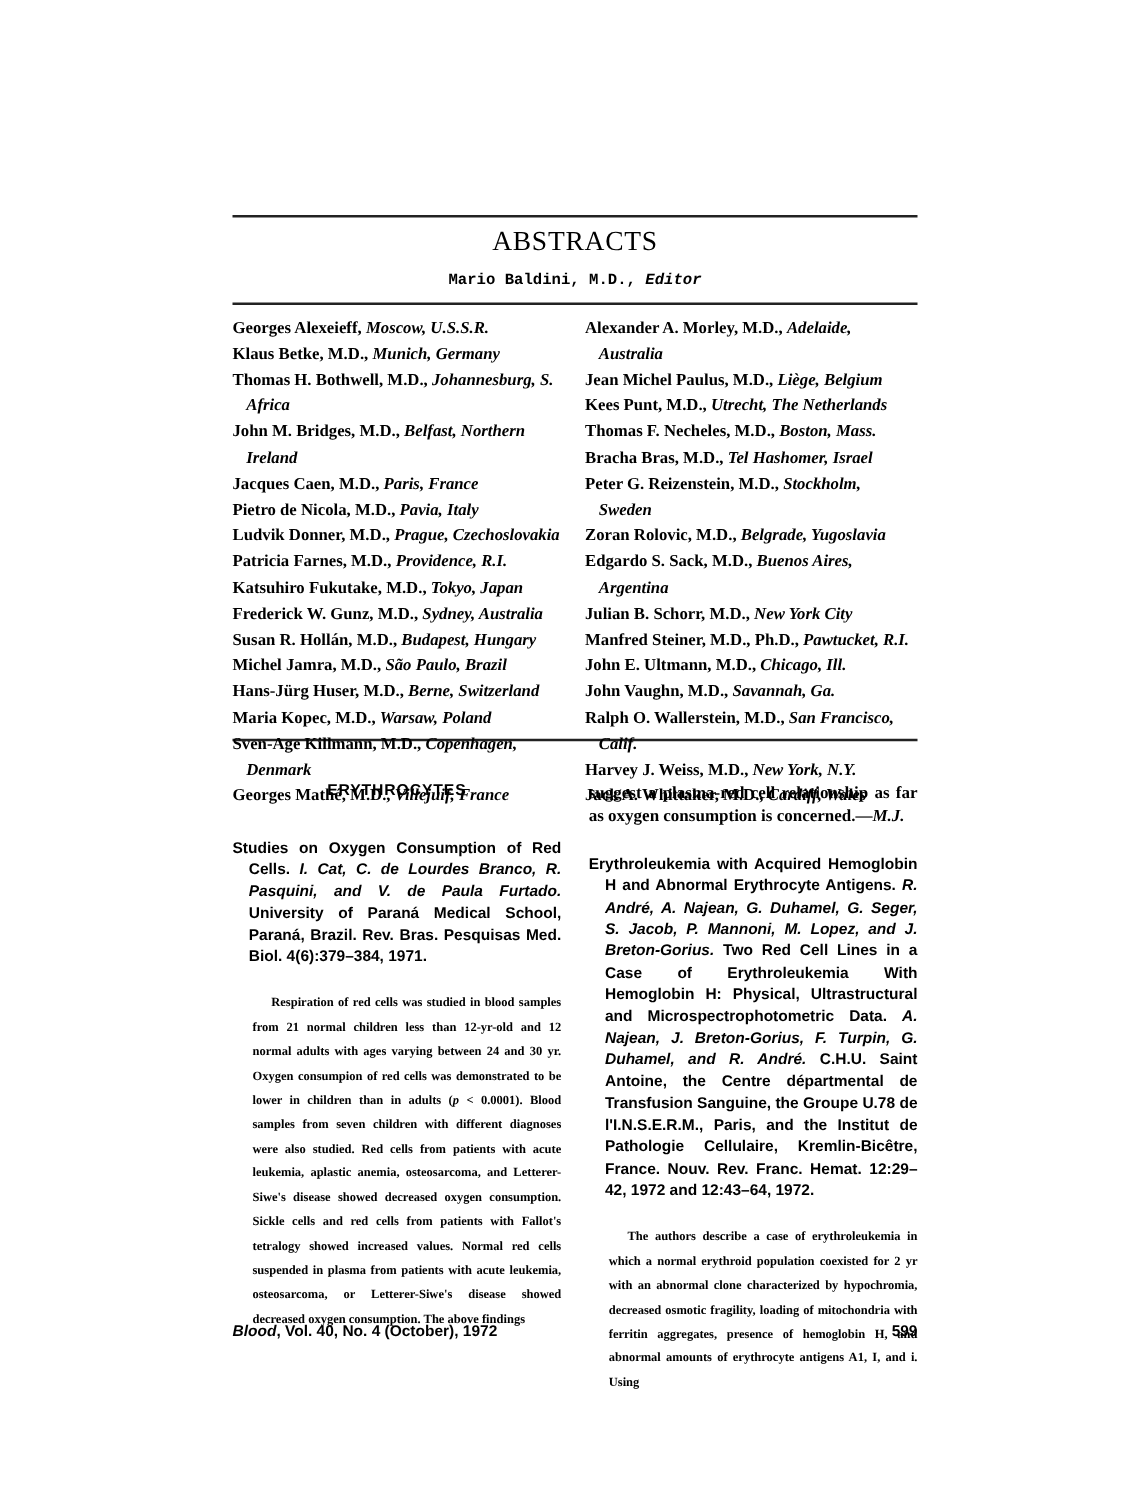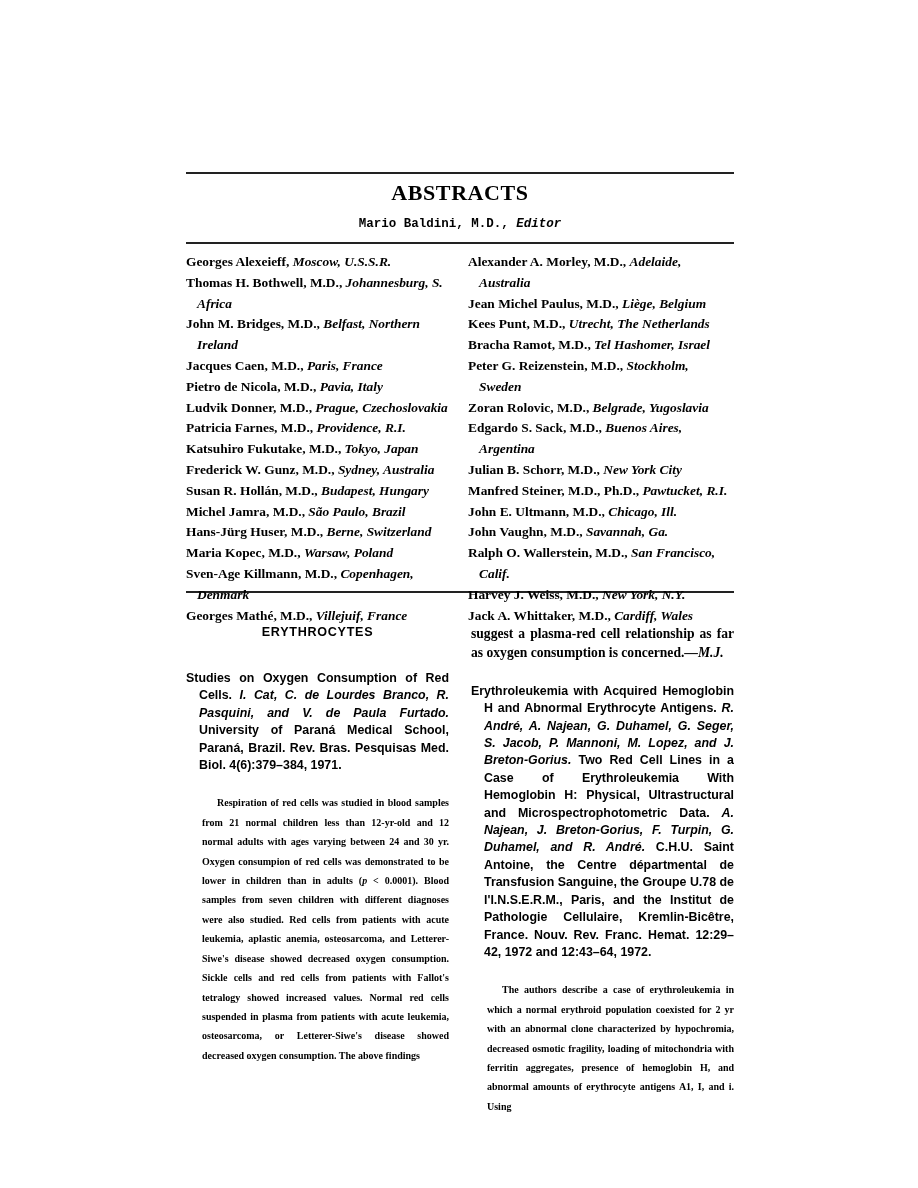--- a/index.html
+++ b/index.html
@@ -38,21 +38,21 @@
 
   
   .masthead {
     position: absolute;
     top: 180px;
     width: 548px;
     text-align: center;
   }
   .masthead-title {
     font-family: "Liberation Serif", serif;
-    font-weight: bold;
+    font-weight: normal;
     font-size: 22px;
     letter-spacing: 0.6px;
     line-height: 26px;
     margin: 0;
   }
   .masthead-editor {
     font-family: Liberation Mono, monospace;
     font-size: 12.5px;
     font-weight: bold;
     line-height: 16px;
@@ -188,41 +188,43 @@
   <div class="rule rule-board"></div>
 
   <div class="masthead">
     <div class="masthead-title">ABSTRACTS</div>
     <div class="masthead-editor"><span>Mario Baldini, M.D., </span><span class="ital">Editor</span></div>
   </div>
 
   <div class="board">
     <div class="board-col">
       <div class="board-entry"><span>Georges Alexeieff, </span><span class="loc">Moscow, U.S.S.R.</span></div>
+      <div class="board-entry"><span>Klaus Betke, M.D., </span><span class="loc">Munich, Germany</span></div>
       <div class="board-entry"><span>Thomas H. Bothwell, M.D., </span><span class="loc">Johannesburg, S. Africa</span></div>
       <div class="board-entry"><span>John M. Bridges, M.D., </span><span class="loc">Belfast, Northern Ireland</span></div>
       <div class="board-entry"><span>Jacques Caen, M.D., </span><span class="loc">Paris, France</span></div>
       <div class="board-entry"><span>Pietro de Nicola, M.D., </span><span class="loc">Pavia, Italy</span></div>
       <div class="board-entry"><span>Ludvik Donner, M.D., </span><span class="loc">Prague, Czechoslovakia</span></div>
       <div class="board-entry"><span>Patricia Farnes, M.D., </span><span class="loc">Providence, R.I.</span></div>
       <div class="board-entry"><span>Katsuhiro Fukutake, M.D., </span><span class="loc">Tokyo, Japan</span></div>
       <div class="board-entry"><span>Frederick W. Gunz, M.D., </span><span class="loc">Sydney, Australia</span></div>
       <div class="board-entry"><span>Susan R. Hollán, M.D., </span><span class="loc">Budapest, Hungary</span></div>
       <div class="board-entry"><span>Michel Jamra, M.D., </span><span class="loc">São Paulo, Brazil</span></div>
       <div class="board-entry"><span>Hans-Jürg Huser, M.D., </span><span class="loc">Berne, Switzerland</span></div>
       <div class="board-entry"><span>Maria Kopec, M.D., </span><span class="loc">Warsaw, Poland</span></div>
       <div class="board-entry"><span>Sven-Age Killmann, M.D., </span><span class="loc">Copenhagen, Denmark</span></div>
       <div class="board-entry"><span>Georges Mathé, M.D., </span><span class="loc">Villejuif, France</span></div>
     </div>
 
     <div class="board-col">
       <div class="board-entry"><span>Alexander A. Morley, M.D., </span><span class="loc">Adelaide, Australia</span></div>
       <div class="board-entry"><span>Jean Michel Paulus, M.D., </span><span class="loc">Liège, Belgium</span></div>
       <div class="board-entry"><span>Kees Punt, M.D., </span><span class="loc">Utrecht, The Netherlands</span></div>
-      <div class="board-entry"><span>Bracha Ramot, M.D., </span><span class="loc">Tel Hashomer, Israel</span></div>
+      <div class="board-entry"><span>Thomas F. Necheles, M.D., </span><span class="loc">Boston, Mass.</span></div>
+      <div class="board-entry"><span>Bracha Bras, M.D., </span><span class="loc">Tel Hashomer, Israel</span></div>
       <div class="board-entry"><span>Peter G. Reizenstein, M.D., </span><span class="loc">Stockholm, Sweden</span></div>
       <div class="board-entry"><span>Zoran Rolovic, M.D., </span><span class="loc">Belgrade, Yugoslavia</span></div>
       <div class="board-entry"><span>Edgardo S. Sack, M.D., </span><span class="loc">Buenos Aires, Argentina</span></div>
       <div class="board-entry"><span>Julian B. Schorr, M.D., </span><span class="loc">New York City</span></div>
       <div class="board-entry"><span>Manfred Steiner, M.D., Ph.D., </span><span class="loc">Pawtucket, R.I.</span></div>
       <div class="board-entry"><span>John E. Ultmann, M.D., </span><span class="loc">Chicago, Ill.</span></div>
       <div class="board-entry"><span>John Vaughn, M.D., </span><span class="loc">Savannah, Ga.</span></div>
       <div class="board-entry"><span>Ralph O. Wallerstein, M.D., </span><span class="loc">San Francisco, Calif.</span></div>
       <div class="board-entry"><span>Harvey J. Weiss, M.D., </span><span class="loc">New York, N.Y.</span></div>
       <div class="board-entry"><span>Jack A. Whittaker, M.D., </span><span class="loc">Cardiff, Wales</span></div>
@@ -242,14 +244,18 @@
     <div class="col">
       <div class="cont-body"><span>suggest a plasma-red cell relationship as far as oxygen consumption is concerned.—</span><span class="ital">M.J.</span></div>
 
       <div class="abs-title spacer-title"><span>Erythroleukemia with Acquired Hemoglobin H and Abnormal Erythrocyte Antigens. </span><span class="ital">R. André, A. Najean, G. Duhamel, G. Seger, S. Jacob, P. Mannoni, M. Lopez, and J. Breton-Gorius.</span><span> Two Red Cell Lines in a Case of Erythroleukemia With Hemoglobin H: Physical, Ultrastructural and Microspectrophotometric Data. </span><span class="ital">A. Najean, J. Breton-Gorius, F. Turpin, G. Duhamel, and R. André.</span><span> C.H.U. Saint Antoine, the Centre départmental de Transfusion Sanguine, the Groupe U.78 de l'I.N.S.E.R.M., Paris, and the Institut de Pathologie Cellulaire, Kremlin-Bicêtre, France. Nouv. Rev. Franc. Hemat. 12:29–42, 1972 and 12:43–64, 1972.</span></div>
 
       <div class="abs-body">The authors describe a case of erythroleukemia in which a normal erythroid population coexisted for 2 yr with an abnormal clone characterized by hypochromia, decreased osmotic fragility, loading of mitochondria with ferritin aggregates, presence of hemoglobin H, and abnormal amounts of erythrocyte antigens A1, I, and i. Using</div>
     </div>
 
   </div>
 
+  <div class="footer">
+    <div class="footer-left"><span class="ital">Blood</span><span>, Vol. 40, No. 4 (October), 1972</span></div>
+    <div class="footer-right">599</div>
+  </div>
 
 </div>
 
 </body></html>

